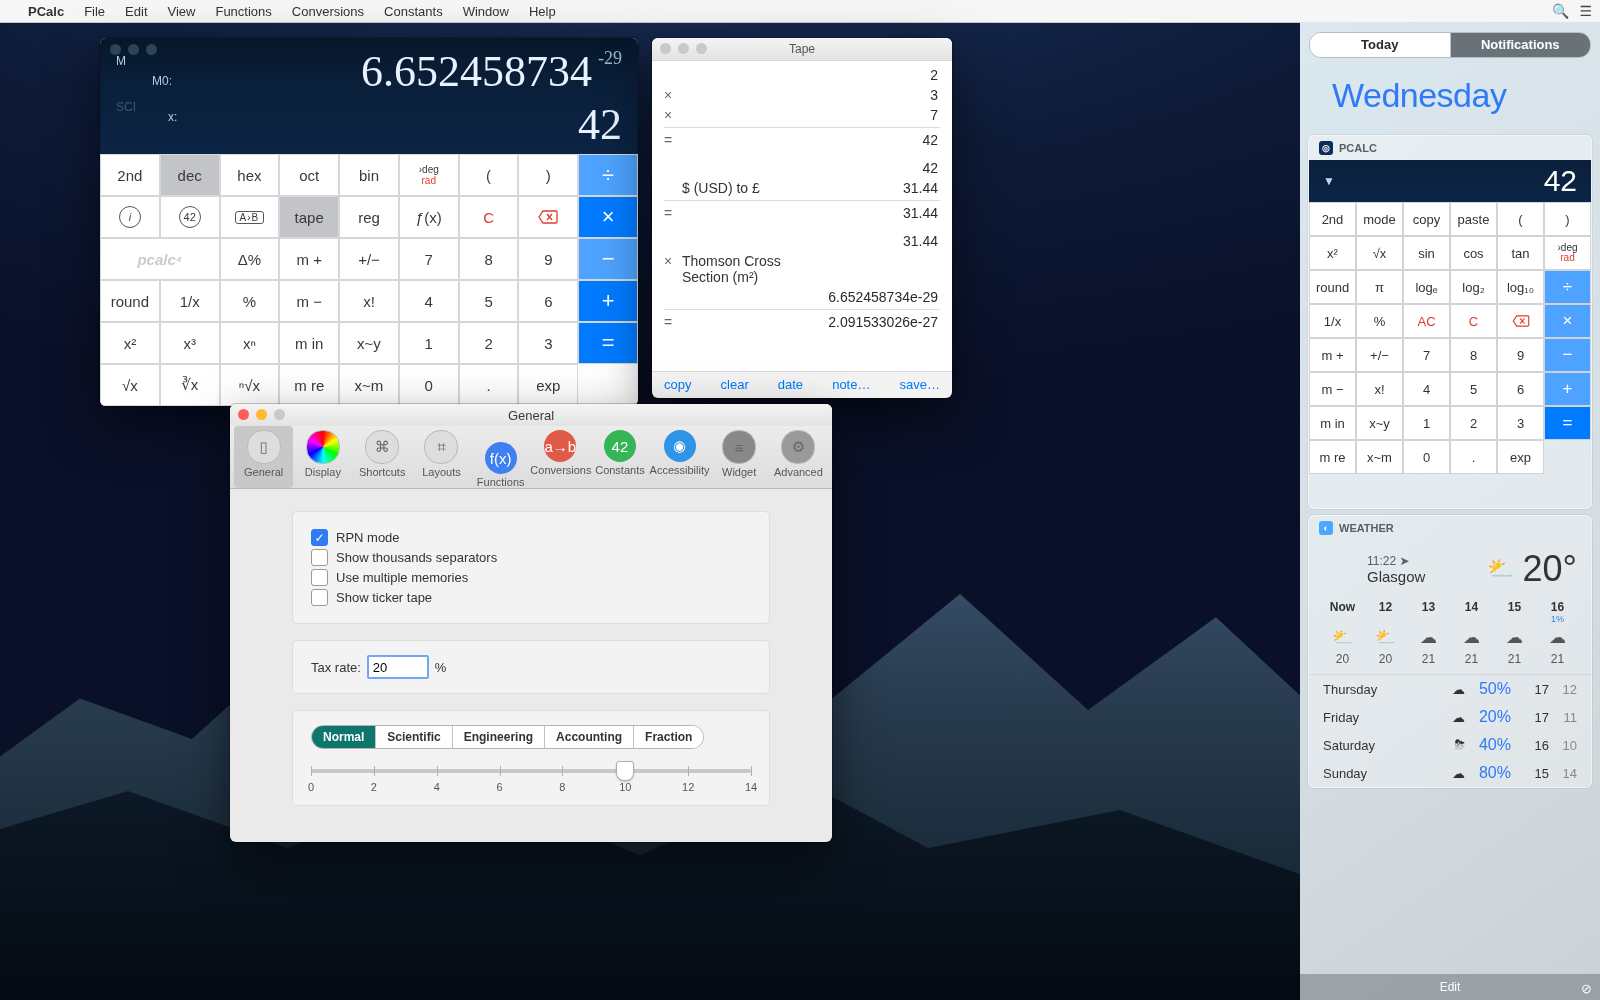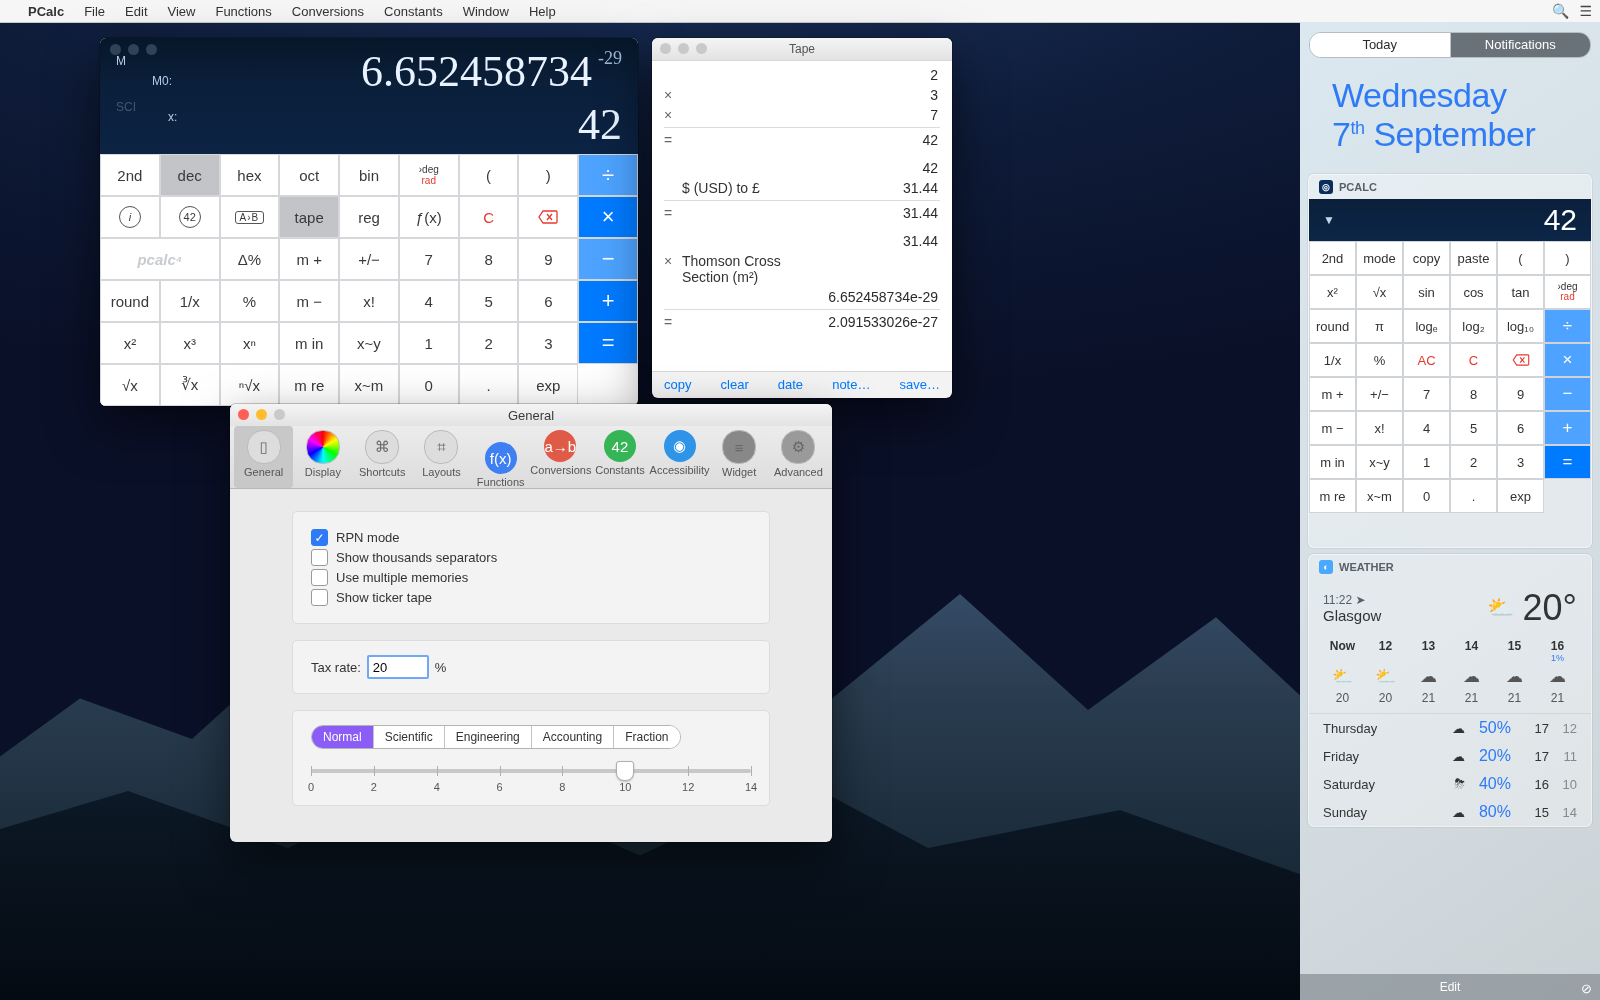--- a/index.html
+++ b/index.html
@@ -76,24 +76,24 @@
 .tbi{width:60px;text-align:center;font-size:11px;color:#555;padding-top:4px;border-radius:4px;}
 .tbi.sel{background:#c8c8c8;}
 .tbi .ic{width:32px;height:32px;margin:0 auto 2px;border-radius:16px;display:flex;align-items:center;justify-content:center;font-size:15px;color:#fff;}
 #prefs .content{padding:22px 62px 10px;}
 .section{background:#f3f3f3;border:1px solid #dcdcdc;border-radius:5px;padding:14px 18px;margin-bottom:16px;font-size:13px;color:#333;}
 .cb-row{display:flex;align-items:center;margin:3px 0;}
 .cb{width:15px;height:15px;border:1px solid #9a9a9a;border-radius:3px;margin-right:8px;background:#fff;display:inline-flex;align-items:center;justify-content:center;font-size:12px;color:#fff;}
 .cb.on{background:#2f7bf6;border-color:#2f7bf6;}
 .tax-row{display:flex;align-items:center;}
 .tax-row input{width:50px;height:20px;border:2px solid #6fa8f7;border-radius:2px;padding:0 4px;margin:0 6px;font-size:13px;}
-.seg{display:flex;border:1px solid #b4b4b4;border-radius:12px;overflow:hidden;margin-bottom:12px;width:max-content;font-size:12px;}
+.seg{display:flex;border:1px solid #b4b4b4;border-radius:12px;overflow:hidden;margin-bottom:12px;width:max-content;font-size:12px;font-weight:bold;}
 .seg div{padding:4px 11px;border-right:1px solid #c3c3c3;background:#fff;}
 .seg div:last-child{border-right:0;}
-.seg div.sel{background:#8b5cf6;color:#fff;}
+.seg div.sel{background:#0f766e;color:#fff;}
 .slider{position:relative;height:30px;margin-top:10px;}
 .slider .track{position:absolute;left:0;right:0;top:8px;height:4px;background:#c8c8c8;border-radius:2px;}
 .slider .tick{position:absolute;top:5px;width:1px;height:10px;background:#b0b0b0;}
 .slider .tlabel{position:absolute;top:20px;font-size:11px;color:#555;transform:translateX(-50%);}
 .slider .thumb{position:absolute;top:0;width:16px;height:18px;background:#fff;border:1px solid #aeaeae;border-radius:3px 3px 8px 8px;box-shadow:0 1px 2px rgba(0,0,0,.2);transform:translateX(-50%);}
 .dec-head{display:flex;justify-content:space-between;align-items:center;}
 
 
 #nc{position:absolute;top:22px;right:0;width:300px;height:978px;background:linear-gradient(145deg,#dbe8ef 0%,#d4dde2 60%,#cbd2d6 100%);font-size:13px;}
 #nc .seg{margin:10px auto 6px;width:280px;height:24px;font-size:13px;border:1px solid #b8bcc0;}
@@ -112,21 +112,21 @@
 #ncalc .disp{background:linear-gradient(#0a1f3a,#0c2648);color:#fff;display:flex;align-items:center;justify-content:space-between;padding:0 14px;height:42px;font-weight:200;font-size:30px;}
 #ncalc .disp .dd{font-size:12px;color:#c4d6ea;}
 #ncalc .grid{display:grid;grid-template-columns:repeat(7,1fr);}
 #ncalc .k{height:32px;display:flex;align-items:center;justify-content:center;border:0.5px solid #d0d3d7;background:#fff;font-size:13px;color:#333;}
 #ncalc .k.op{background:#4da3ff;color:#fff;font-size:17px;}
 #ncalc .k.op.eq{background:#007aff;grid-row:span 2;}
 #ncalc .k.red{color:#e23b2e;}
 
 
 #nweather .now{display:flex;padding:8px 14px 4px;align-items:center;}
-#nweather .nowL{flex:1;font-size:12px;color:#556068;}
+#nweather .nowL{flex:1;font-size:12px;color:#556068;margin-left:44px;}
 #nweather .nowL .city{font-size:15px;color:#333;}
 #nweather .nowR{font-size:36px;font-weight:200;color:#333;display:flex;align-items:center;}
 .hourly{display:grid;grid-template-columns:repeat(6,1fr);text-align:center;padding:6px 12px 8px;font-size:12px;color:#555;border-bottom:1px solid rgba(0,0,0,.07);}
 .hourly .tm{font-weight:600;color:#333;}
 .hourly .pc{font-size:9px;color:#2f7bf6;}
 .hourly .ic{font-size:17px;line-height:20px;margin:4px 0;}
 #nweather .drow{display:flex;align-items:center;padding:5px 14px;font-size:13px;color:#333;}
 #nweather .drow .dwic{margin-left:auto;margin-right:8px;}
 #nweather .drow .dpc{color:#2f7bf6;font-size:16px;width:38px;text-align:right;}
 #nweather .drow .hi{width:38px;text-align:right;}
@@ -398,21 +398,20 @@
 </div>
 
 <div id="nc">
   <div class="seg">
     <div style="background: rgb(255, 255, 255);">Today</div>
     <div class="sel">Notifications</div>
   </div>
 
   <div class="nc-date">
     <div class="wday">Wednesday</div>
-    <div class="dm"><span>7</span><sup>th</sup><span> September</span></div>
   </div>
 
   <div class="widget" id="ncalc">
     <div class="whead">
         <span class="brand">◎</span>
         <span>PCALC</span>
       </div>
     <div class="disp">
         <span class="dd">▼</span>
         <span>42</span>

